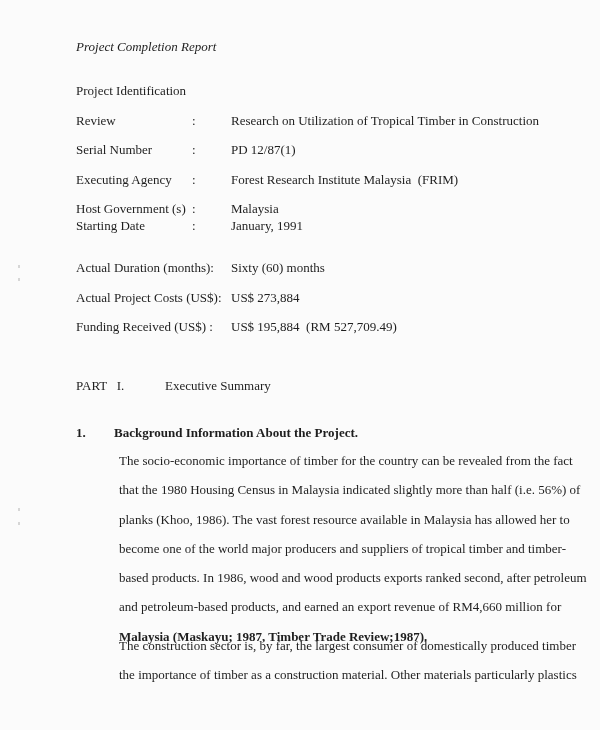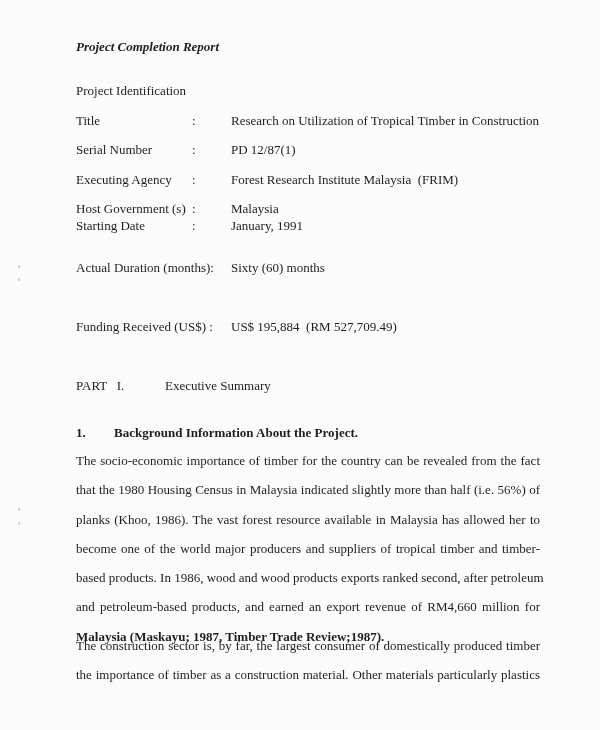--- a/index.html
+++ b/index.html
@@ -17,21 +17,21 @@
       font-size: 13px;
     }
     .page {
       position: absolute;
       left: 0; top: 0;
       width: 600px; height: 730px;
     }
     .abs { position: absolute; white-space: nowrap; }
     .report-title {
       left: 76px; top: 39px;
-      font-weight: bold; font-style: italic;
+      font-weight: normal; font-style: italic;
       font-size: 13px;
     }
     .section-label {
       left: 76px; top: 83px;
       font-size: 13px;
     }
     .field-row {
       position: absolute;
       left: 76px;
       height: 18px;
@@ -51,41 +51,42 @@
       width: 464px;
       font-size: 13px;
       line-height: 29.3px;
       text-align: justify;
     }
     .para .line {
       display: block;
       text-align: justify;
       text-align-last: justify;
       white-space: nowrap;
+      margin-left: 43px;
     }
     .para .line.last {
       text-align-last: left;
       font-weight: bold;
     }
     .margin-mark {
       position: absolute;
       width: 2px; height: 3px;
       background: #d6d6d6;
     }
   </style>
 </head>
 <body>
 
 <div class="page">
 
   <div class="abs report-title">Project Completion Report</div>
   <div class="abs section-label">Project Identification</div>
 
   <div class="field-row" style="top:113px">
-    <span class="field-label">Title</span>
+    <span class="field-label">Review</span>
     <span class="field-colon">:</span>
     <span class="field-value">Research on Utilization of Tropical Timber in Construction</span>
   </div>
   <div class="field-row" style="top:142px">
     <span class="field-label">Serial Number</span>
     <span class="field-colon">:</span>
     <span class="field-value">PD 12/87(1)</span>
   </div>
   <div class="field-row" style="top:172px">
     <span class="field-label">Executing Agency</span>
@@ -98,20 +99,24 @@
     <span class="field-value">Malaysia</span>
   </div>
   <div class="field-row" style="top:218px">
     <span class="field-label">Starting Date</span>
     <span class="field-colon">:</span>
     <span class="field-value">January, 1991</span>
   </div>
   <div class="field-row" style="top:260px">
     <span class="field-label">Actual Duration (months):</span>
     <span class="field-value">Sixty (60) months</span>
+  </div>
+  <div class="field-row" style="top:290px">
+    <span class="field-label">Actual Project Costs (US$):</span>
+    <span class="field-value">US$ 273,884</span>
   </div>
   <div class="field-row" style="top:319px">
     <span class="field-label">Funding Received (US$) :</span>
     <span class="field-value" style="white-space:pre">US$ 195,884  (RM 527,709.49)</span>
   </div>
 
   <div class="abs part-heading" style="white-space:pre">PART   I.</div>
   <div class="abs part-title">Executive Summary</div>
 
   <div class="abs sec-num">1.</div>

